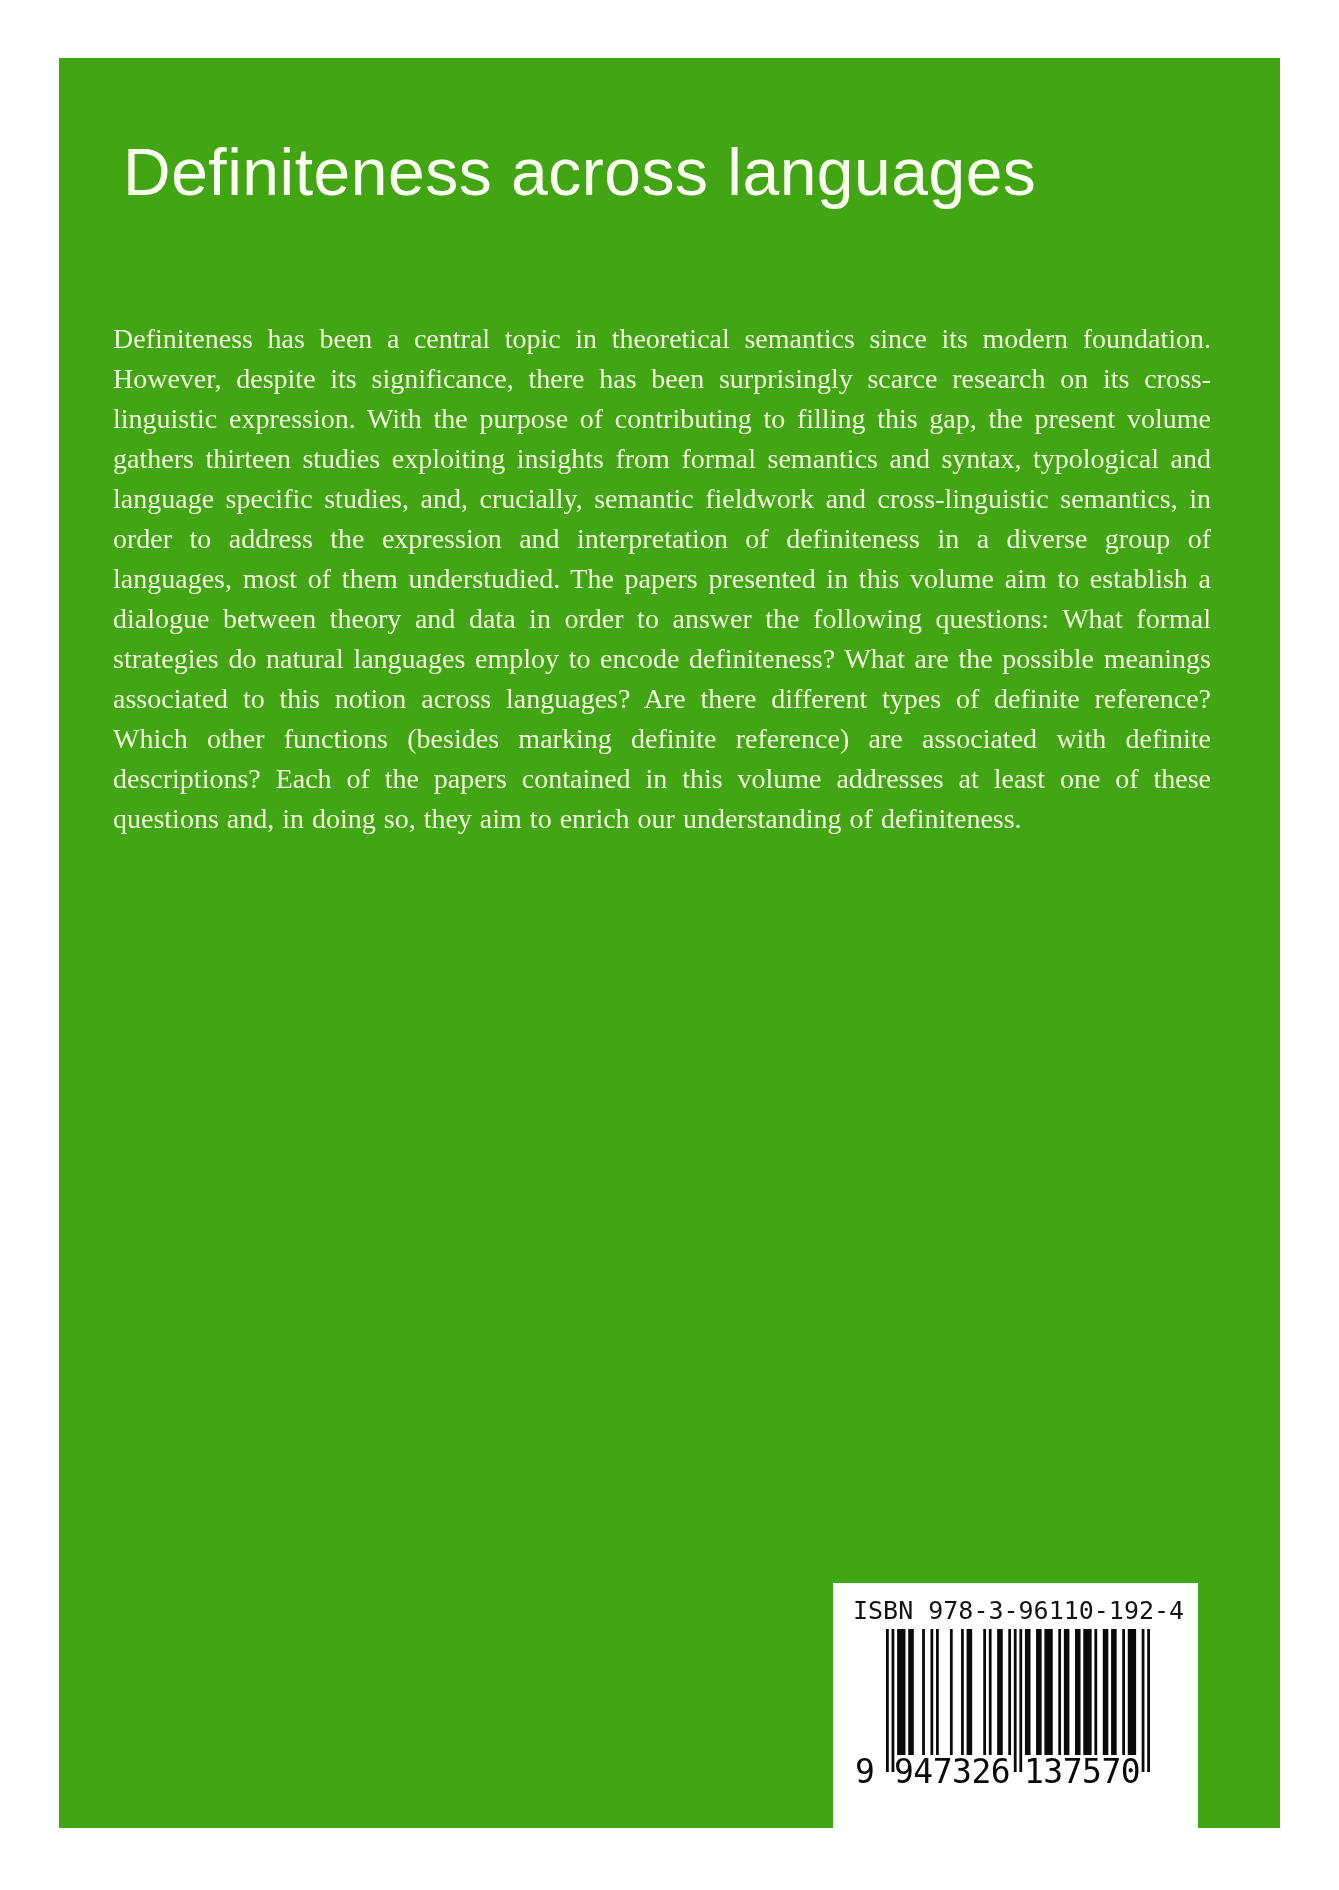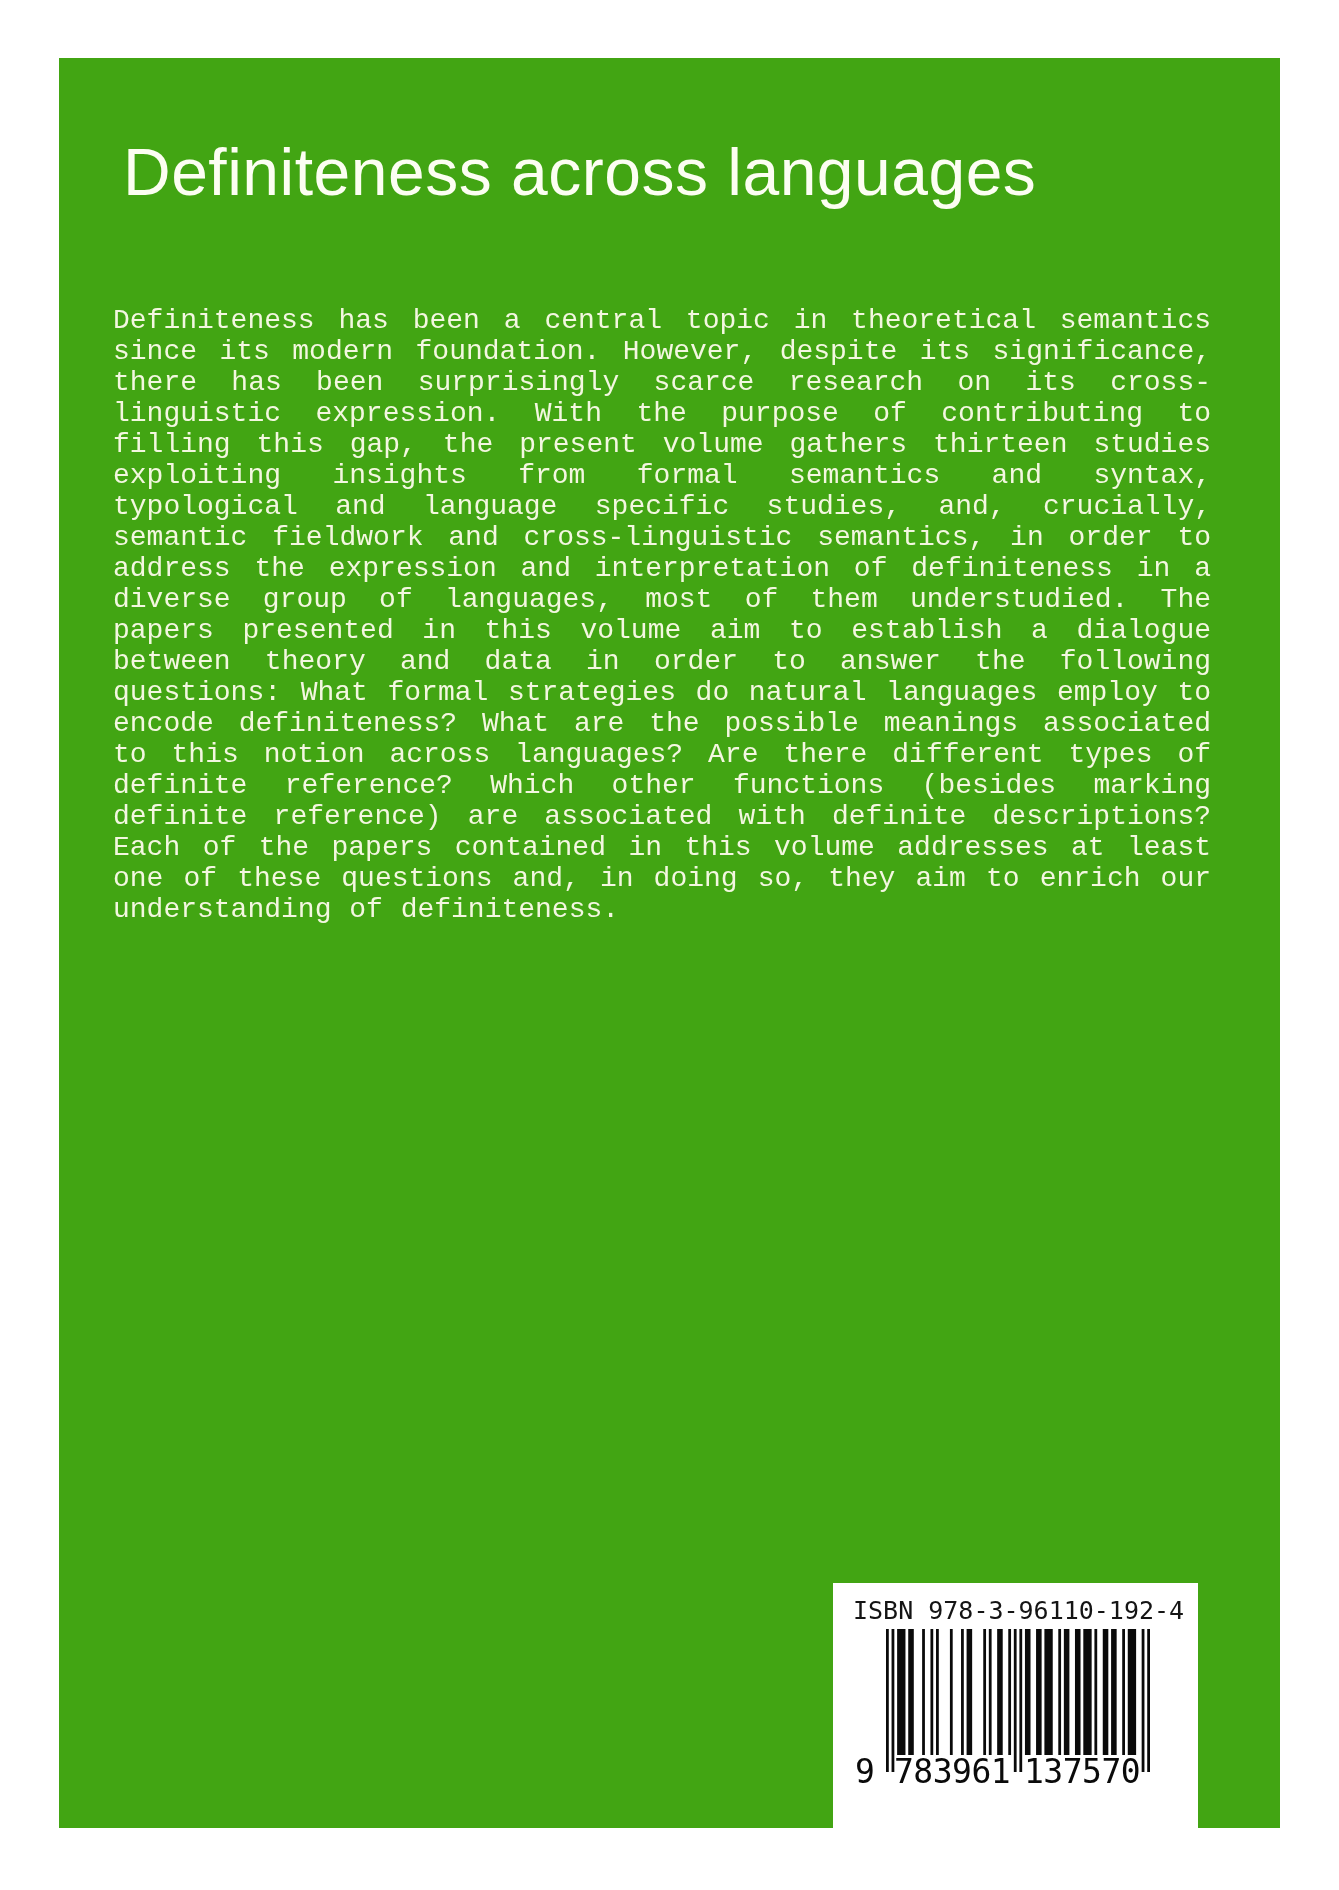--- a/index.html
+++ b/index.html
@@ -20,24 +20,24 @@
   .book-title{
     position:absolute;left:64px;top:78px;
     margin:0;padding:0;
     font-family:"Liberation Sans", sans-serif;
     font-size:66px;line-height:1.1;font-weight:400;
     color:var(--title-color,#fcfef2);
     letter-spacing:0.5px;
     white-space:nowrap;
   }
   .book-blurb{
-    position:absolute;left:54px;top:247px;width:1098px;
+    position:absolute;left:54px;top:261px;width:1098px;
     margin:0;padding:0;
-    font-family:Liberation Mono, monospace;
-    font-size:28px;line-height:31px;
+    font-family:Liberation Serif, serif;
+    font-size:28px;line-height:40px;
     color:var(--blurb-color,#f3f7e0);
     text-align:justify;
     word-spacing:1px;
   }
   .isbn-box{
     position:absolute;left:774px;top:1525px;width:365px;height:269px;
     background:#ffffff;
   }
   .isbn-label{
     position:absolute;left:20px;top:14px;width:331px;
@@ -102,19 +102,19 @@
           <rect x="216.76" y="0" width="5.56" height="126" fill="#0a0a0a"></rect>
           <rect x="225.09" y="0" width="5.56" height="126" fill="#0a0a0a"></rect>
           <rect x="236.21" y="0" width="2.78" height="126" fill="#0a0a0a"></rect>
           <rect x="241.77" y="0" width="8.34" height="126" fill="#0a0a0a"></rect>
           <rect x="255.66" y="0" width="2.78" height="143" fill="#0a0a0a"></rect>
           <rect x="261.22" y="0" width="2.78" height="143" fill="#0a0a0a"></rect>
         </svg>
 
       <div class="barcode-digits">
         <span class="digit-lead">9</span>
-        <span class="digits-left">783961</span>
+        <span class="digits-left">947326</span>
         <span class="digits-right">137570</span>
       </div>
     </div>
 
   </div>
 </div>
 
 </body></html>

